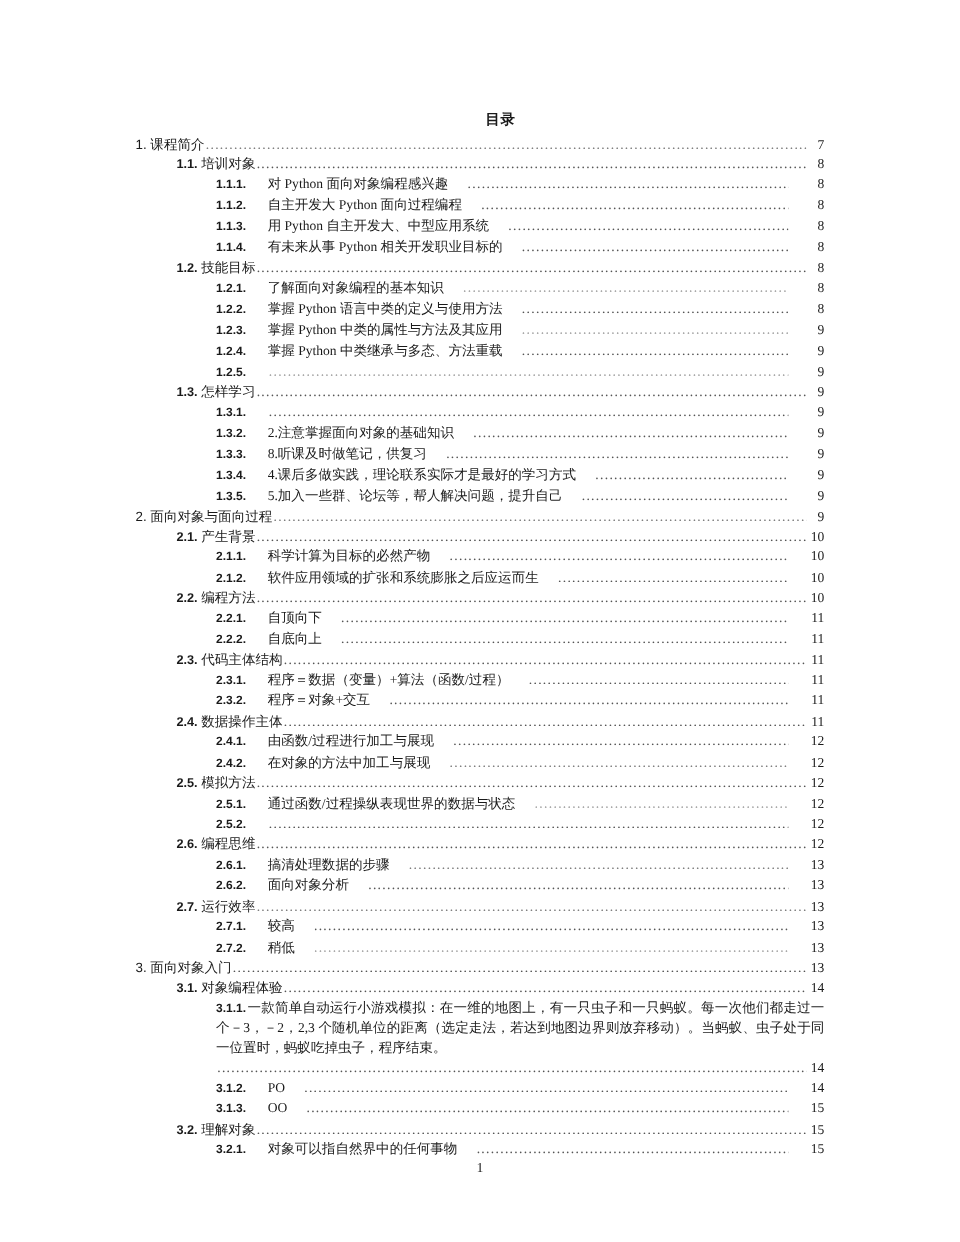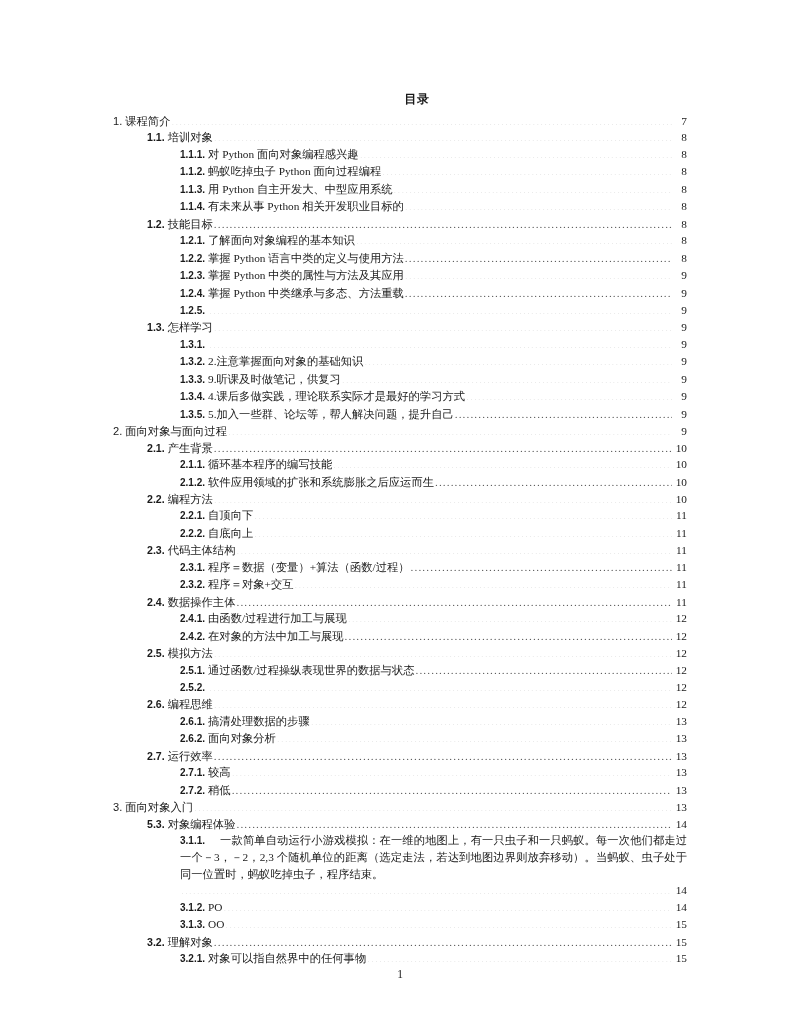--- a/index.html
+++ b/index.html
@@ -50,21 +50,21 @@
     align-items: baseline;
     font-size: 11.3px;
     line-height: 16.45px;
     white-space: nowrap;
     color: #1a1a1a;
   }
 
   
   .lvl1 { padding-left: 0px; }
   .lvl2 { padding-left: 34px; }
-  .lvl3 { padding-left: 67px; }
+  .lvl3 { padding-left: 67px; gap: 15px; }
 
   .num {
     font-weight: bold;
     font-family: "Liberation Sans", "DejaVu Sans", sans-serif;
     font-size: 10.2px;
     margin-right: 3px;
     flex: 0 0 auto;
   }
   .lvl1 > .num { font-size: 11.1px; font-weight: normal; }
   .lvl2 > .num { font-size: 10.6px; font-weight: bold; }
@@ -104,21 +104,21 @@
   
   .toc-row.wrap {
     display: block;
     white-space: normal;
     text-align: justify;
     text-justify: inter-ideograph;
     padding-right: 0;
   }
   .toc-row.wrap .num {
     display: inline;
-    margin-right: 15px;
+    margin-right: 1px;
   }
   .toc-row.wrap .txt {
     display: inline;
   }
   .toc-row.wrap .tail {
     display: flex;
     align-items: baseline;
     white-space: nowrap;
   }
 
@@ -154,21 +154,21 @@
         <span class="pg">8</span>
       </div>
       <div class="toc-row lvl3">
         <span class="num">1.1.1.</span>
         <span class="txt">对 Python 面向对象编程感兴趣</span>
         <span class="leader"></span>
         <span class="pg">8</span>
       </div>
       <div class="toc-row lvl3">
         <span class="num">1.1.2.</span>
-        <span class="txt">蚂蚁吃掉虫子 Python 面向过程编程</span>
+        <span class="txt">自主开发大 Python 面向过程编程</span>
         <span class="leader"></span>
         <span class="pg">8</span>
       </div>
       <div class="toc-row lvl3">
         <span class="num">1.1.3.</span>
         <span class="txt">用 Python 自主开发大、中型应用系统</span>
         <span class="leader"></span>
         <span class="pg">8</span>
       </div>
       <div class="toc-row lvl3">
@@ -224,21 +224,21 @@
         <span class="pg">9</span>
       </div>
       <div class="toc-row lvl3">
         <span class="num">1.3.2.</span>
         <span class="txt">2.注意掌握面向对象的基础知识</span>
         <span class="leader"></span>
         <span class="pg">9</span>
       </div>
       <div class="toc-row lvl3">
         <span class="num">1.3.3.</span>
-        <span class="txt">9.听课及时做笔记，供复习</span>
+        <span class="txt">8.听课及时做笔记，供复习</span>
         <span class="leader"></span>
         <span class="pg">9</span>
       </div>
       <div class="toc-row lvl3">
         <span class="num">1.3.4.</span>
         <span class="txt">4.课后多做实践，理论联系实际才是最好的学习方式</span>
         <span class="leader"></span>
         <span class="pg">9</span>
       </div>
       <div class="toc-row lvl3">
@@ -254,21 +254,21 @@
         <span class="pg">9</span>
       </div>
       <div class="toc-row lvl2">
         <span class="num">2.1.</span>
         <span class="txt">产生背景</span>
         <span class="leader"></span>
         <span class="pg">10</span>
       </div>
       <div class="toc-row lvl3">
         <span class="num">2.1.1.</span>
-        <span class="txt">循环基本程序的编写技能</span>
+        <span class="txt">科学计算为目标的必然产物</span>
         <span class="leader"></span>
         <span class="pg">10</span>
       </div>
       <div class="toc-row lvl3">
         <span class="num">2.1.2.</span>
         <span class="txt">软件应用领域的扩张和系统膨胀之后应运而生</span>
         <span class="leader"></span>
         <span class="pg">10</span>
       </div>
       <div class="toc-row lvl2">
@@ -378,21 +378,21 @@
         <span class="leader"></span>
         <span class="pg">13</span>
       </div>
       <div class="toc-row lvl1">
         <span class="num">3.</span>
         <span class="txt">面向对象入门</span>
         <span class="leader"></span>
         <span class="pg">13</span>
       </div>
       <div class="toc-row lvl2">
-        <span class="num">5.3.</span>
+        <span class="num">3.1.</span>
         <span class="txt">对象编程体验</span>
         <span class="leader"></span>
         <span class="pg">14</span>
       </div>
       <div class="toc-row lvl3 wrap"><span class="num">3.1.1.</span><span class="txt">一款简单自动运行小游戏模拟：在一维的地图上，有一只虫子和一只蚂蚁。每一次他们都走过一个－3，－2，2,3 个随机单位的距离（选定走法，若达到地图边界则放弃移动）。当蚂蚁、虫子处于同一位置时，蚂蚁吃掉虫子，程序结束。</span><span class="tail">
           <span class="leader"></span>
           <span class="pg">14</span>
         </span></div>
       <div class="toc-row lvl3">
         <span class="num">3.1.2.</span>

